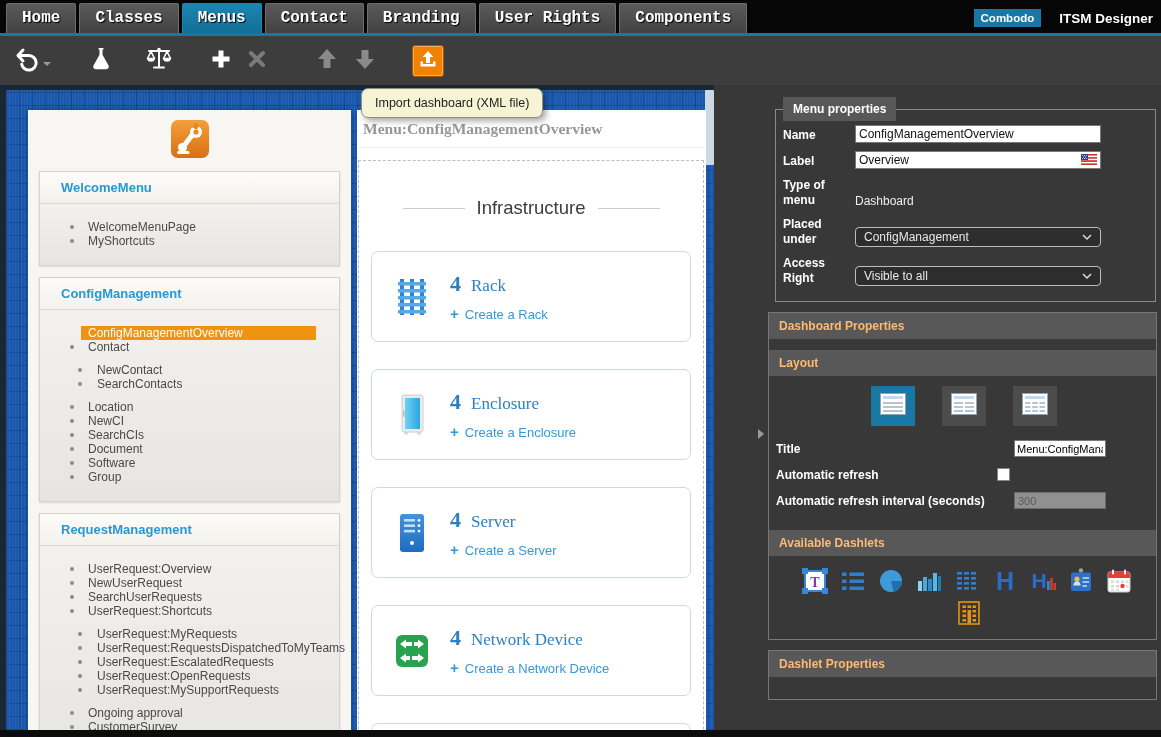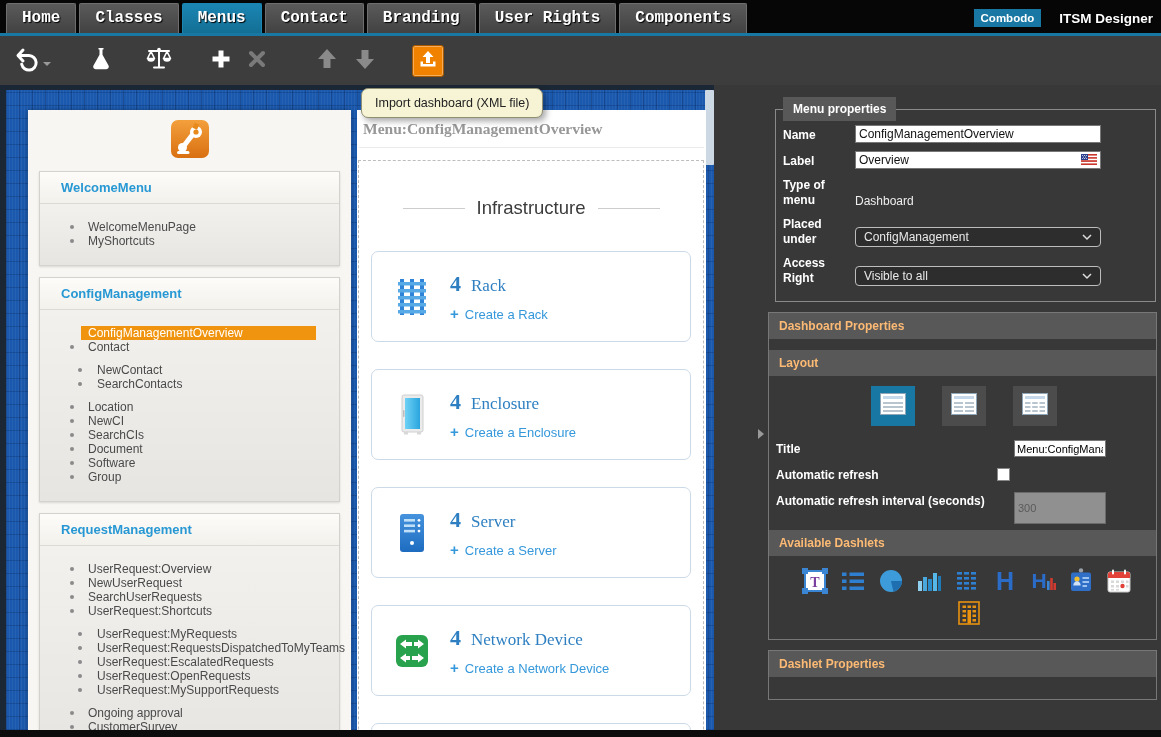--- a/index.html
+++ b/index.html
@@ -95,21 +95,21 @@
   .gap{height:11px;}
   .layout-row{height:60px;display:flex;align-items:center;gap:27px;padding-left:102px;}
   .lbtn{width:44px;height:40px;background:#4c4c4c;display:flex;align-items:center;justify-content:center;cursor:pointer;}
   .lbtn.sel{background:var(--accent,#1878a3);}
   .prow{position:relative;height:26px;display:flex;align-items:center;padding-left:7px;}
   .prow label{color:#fff;font-weight:bold;font-size:12px;}
   .prow .ctrl{position:absolute;left:245px;top:4px;}
   #title-input{width:92px;height:17px;font-size:11px;border:1px solid #777;padding:0 2px;box-sizing:border-box;font-family:inherit;}
   #autorefresh{position:absolute;left:228px;top:6px;width:13px;height:13px;appearance:none;-webkit-appearance:none;
                background:#fff;border:1px solid #888;margin:0;cursor:pointer;}
-  #interval-input{width:92px;height:32px;font-size:11px;background:#909090;color:#5a5a5a;border:1px solid #6a6a6a;
+  #interval-input{width:92px;height:17px;font-size:11px;background:#909090;color:#5a5a5a;border:1px solid #6a6a6a;
                   padding:0 3px;box-sizing:border-box;font-family:inherit;}
   .spacer16{height:16px;}
   #dashrows{padding:9px 0 10px 32px;}
   .drow{display:flex;gap:10px;align-items:center;height:32px;}
   .drow.second{padding-left:154px;height:32px;}
   .dicon{width:28px;height:28px;display:flex;align-items:center;justify-content:center;cursor:pointer;}
   .dbox2{border:1px solid #777;margin-top:10px;}
   .dempty{height:22px;}
 
   

